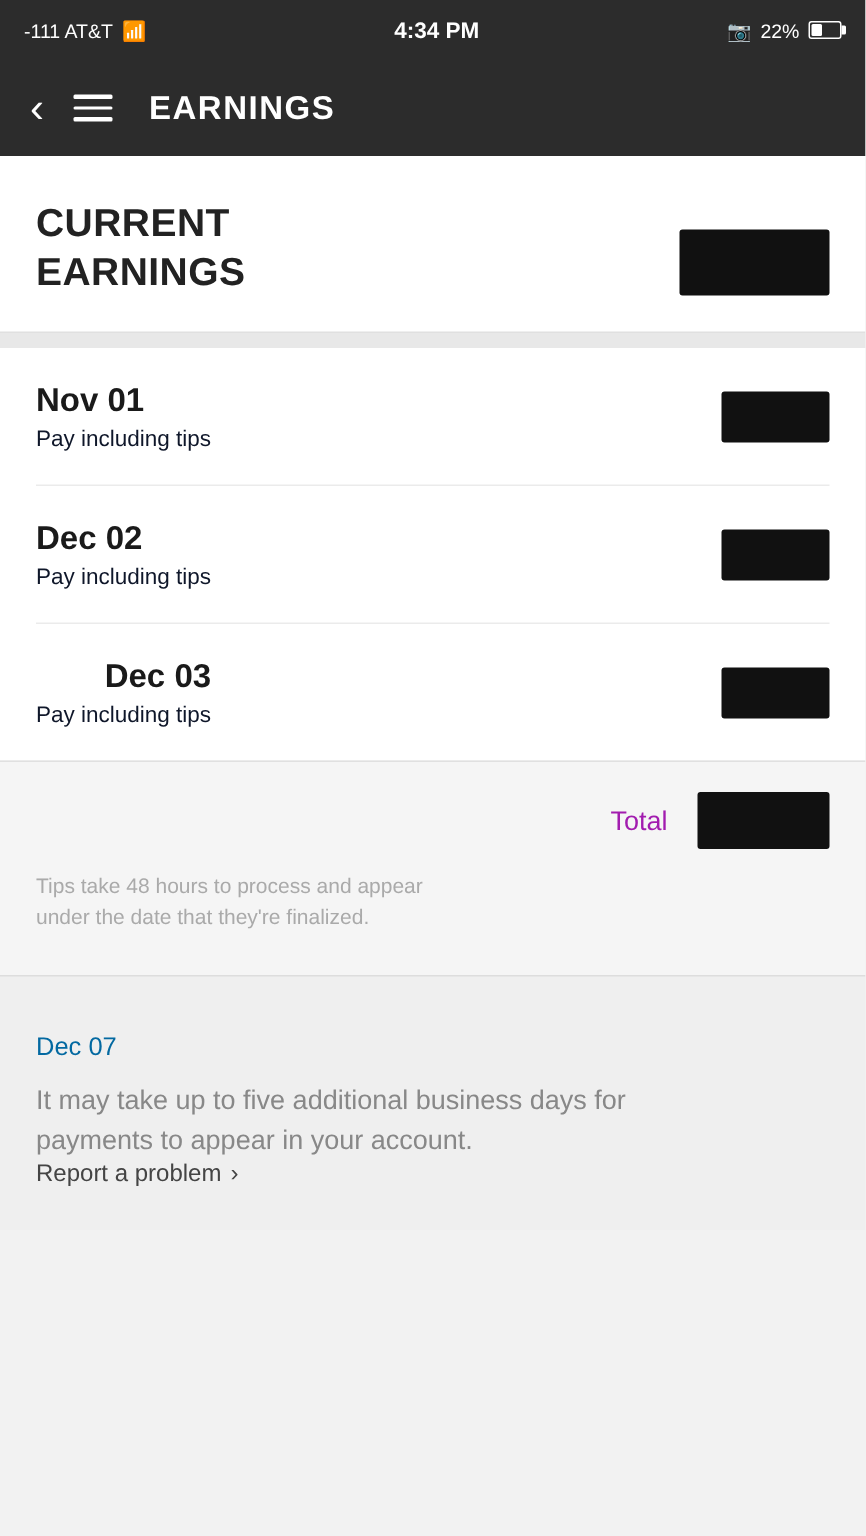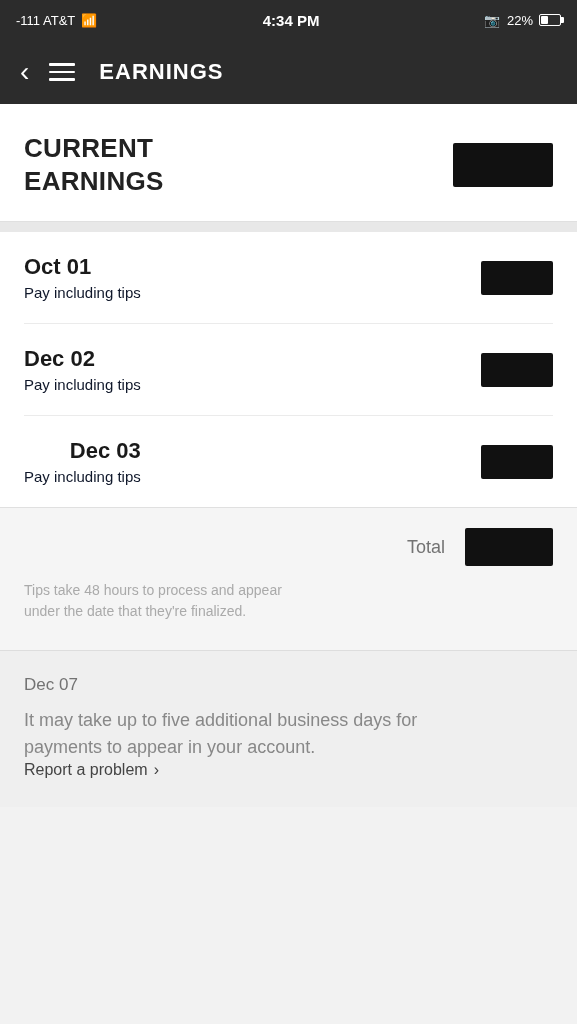--- a/index.html
+++ b/index.html
@@ -102,21 +102,21 @@
       color: #fff;
       margin-left: 4px;
     }
 
     
     .current-earnings-section {
       background: #fff;
       padding: 28px 24px 24px 24px;
       display: flex;
       justify-content: space-between;
-      align-items: center;
+      align-items: flex-end;
       border-bottom: 1px solid #e0e0e0;
     }
     .current-earnings-label {
       font-size: 26px;
       font-weight: 700;
       line-height: 1.25;
       color: #222;
       letter-spacing: 0.3px;
     }
     .redacted-large {
@@ -176,21 +176,21 @@
     }
     .total-row {
       display: flex;
       justify-content: flex-end;
       align-items: center;
       gap: 20px;
       margin-bottom: 14px;
     }
     .total-label {
       font-size: 18px;
-      color: #737373;
+      color: #a21caf;
       font-weight: 400;
     }
     .redacted-medium {
       width: 88px;
       height: 38px;
       background: #111;
       border-radius: 2px;
     }
     .tips-notice {
       font-size: 14px;
@@ -212,22 +212,23 @@
       align-items: center;
       margin-bottom: 12px;
     }
     .deposit-label {
       font-size: 17px;
       color: #555;
       font-weight: 400;
     }
     .deposit-date {
       font-size: 17px;
-      color: #737373;
+      color: #0369a1;
       font-weight: 400;
+      margin-top: 13px;
     }
     .deposit-notice {
       font-size: 18px;
       color: #888;
       line-height: 1.5;
     }
     .report-link {
       display: flex;
       align-items: center;
       gap: 6px;
@@ -277,21 +278,21 @@
   </div>
   <div class="redacted-large"></div>
 </div>
 
 <div class="section-divider"></div>
 
 <div class="daily-earnings-section">
 
   <div class="day-row">
     <div class="day-info">
-      <div class="day-date">Oct 01</div>
+      <div class="day-date">Nov 01</div>
       <div class="day-subtitle">Pay including tips</div>
     </div>
     <div class="redacted-small"></div>
   </div>
 
   <div class="day-row">
     <div class="day-info">
       <div class="day-date">Dec 02</div>
       <div class="day-subtitle">Pay including tips</div>
     </div>

